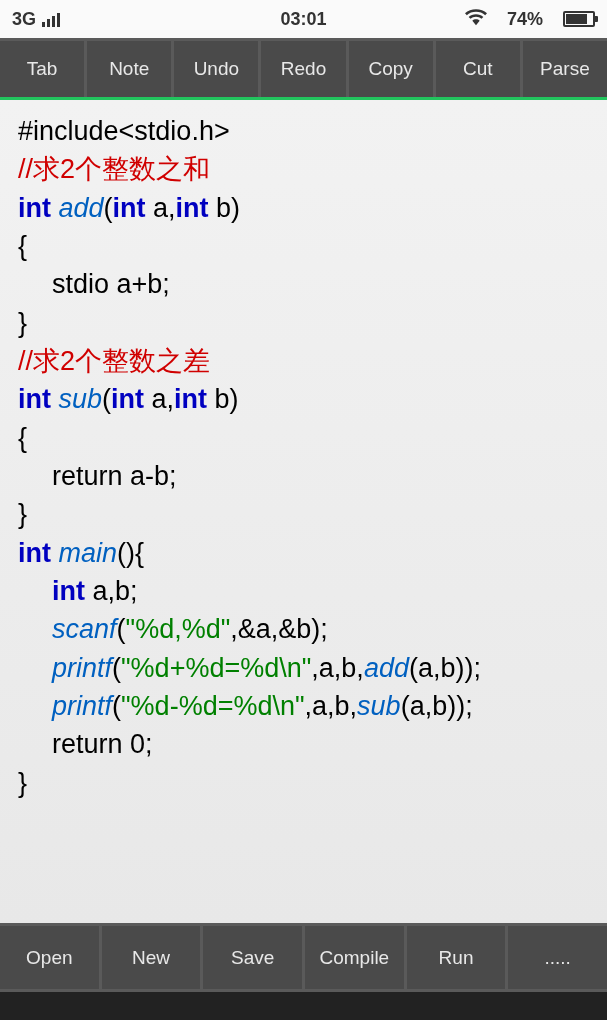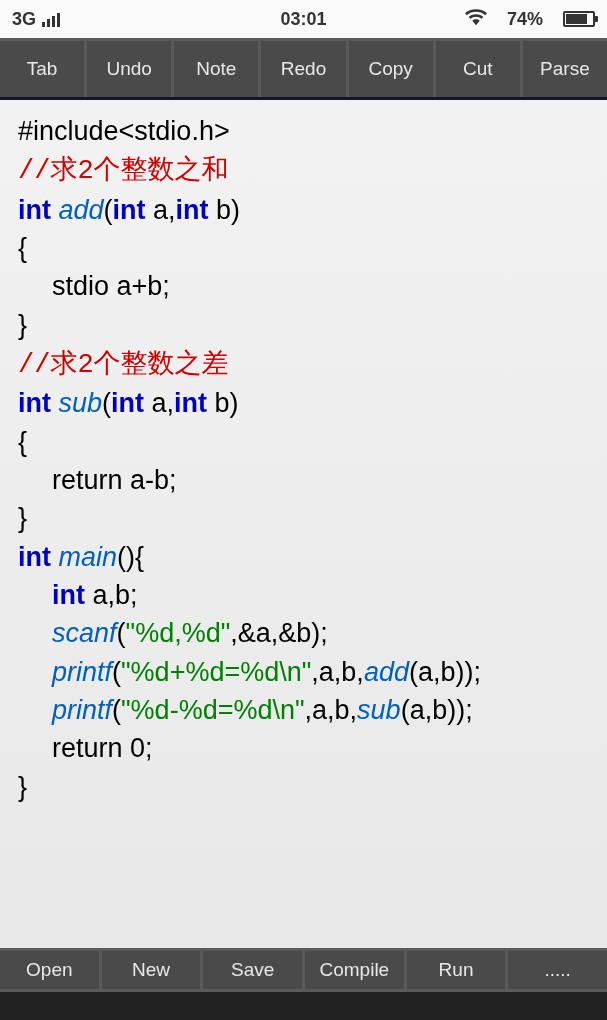--- a/index.html
+++ b/index.html
@@ -70,21 +70,21 @@
       bottom: 1px;
       width: 74%;
       background: #333;
     }
     .toolbar {
       display: flex;
       background: #5a5a5a;
       height: 62px;
       gap: 3px;
       border-top: 3px solid #5a5a5a;
-      border-bottom: 3px solid #0f172a;
+      border-bottom: 3px solid #22c55e;
     }
     .toolbar-btn {
       flex: 1;
       background: #4a4a4a;
       color: #e8e8e8;
       border: none;
       font-size: 19px;
       display: flex;
       align-items: center;
       justify-content: center;
@@ -97,26 +97,26 @@
       font-size: 27px;
       line-height: 1.42;
       font-family: Arial, sans-serif;
       overflow: hidden;
       color: #000;
     }
     .code-line { white-space: pre; }
     .kw { color: #0000c0; font-weight: bold; }
     .fn { color: #0060c0; font-style: italic; }
     .str { color: #008000; }
-    .cmt { color: #d00000; font-family: Liberation Mono, monospace; }
+    .cmt { color: #d00000; }
     .indent { display: inline-block; width: 34px; }
     .bottom-bar {
       display: flex;
       background: #5a5a5a;
-      height: 44px;
+      height: 69px;
       gap: 3px;
       border-top: 3px solid #5a5a5a;
       border-bottom: 3px solid #5a5a5a;
     }
     .bottom-btn {
       flex: 1;
       background: #4a4a4a;
       color: #e8e8e8;
       border: none;
       font-size: 19px;
@@ -154,22 +154,22 @@
     <span class="battery-icon">
       <span class="battery-body">
           <span class="battery-fill"></span>
         </span>
     </span>
   </div>
 </div>
 
 <div class="toolbar">
   <button class="toolbar-btn">Tab</button>
+  <button class="toolbar-btn">Note</button>
   <button class="toolbar-btn">Undo</button>
-  <button class="toolbar-btn">Note</button>
   <button class="toolbar-btn">Redo</button>
   <button class="toolbar-btn">Copy</button>
   <button class="toolbar-btn">Cut</button>
   <button class="toolbar-btn">Parse</button>
 </div>
 
 <div class="editor">
   <div class="code-line"><span>#include&lt;stdio.h&gt;</span></div>
   <div class="code-line"><span></span></div>
   <div class="code-line"><span class="cmt">//求2个整数之和</span></div>

